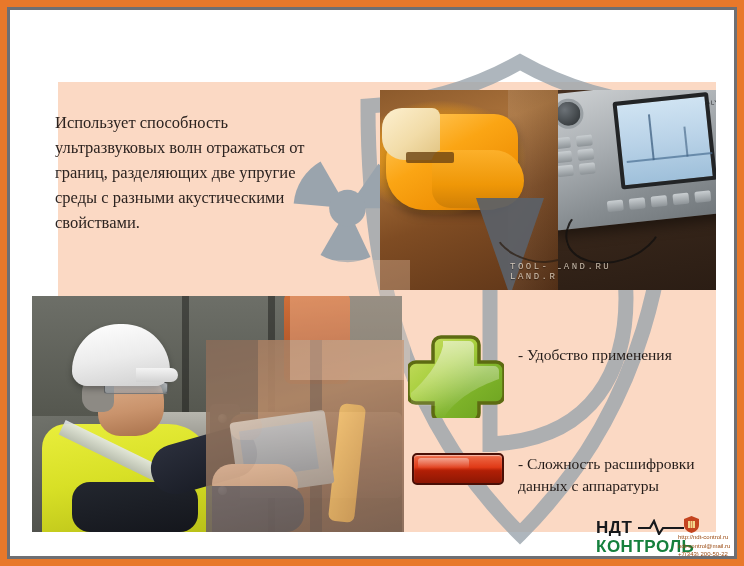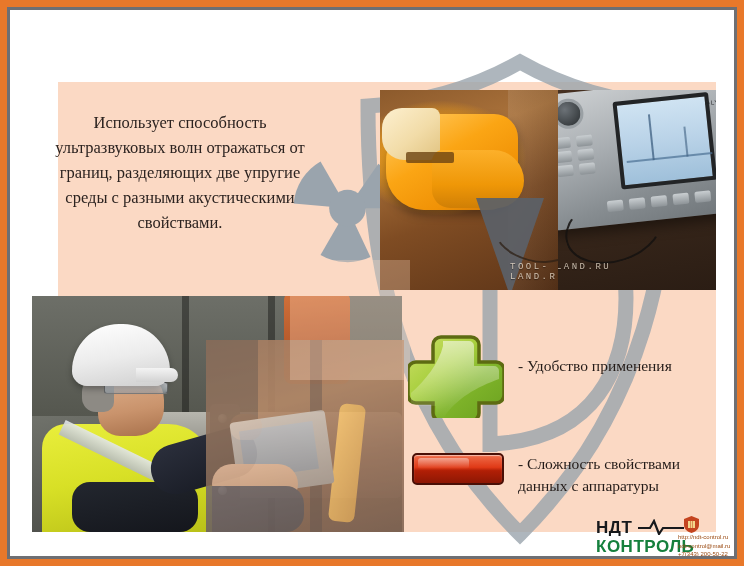--- a/index.html
+++ b/index.html
@@ -45,21 +45,21 @@
     position:absolute;left:0;top:24px;width:724px;text-align:center;
     font-family:"Liberation Serif",serif;
     font-size:38px;line-height:44px;color:#0c0c0c;letter-spacing:.4px;
     z-index:20;white-space:nowrap;
   }
 
   
   .body-text{
     position:absolute;left:45px;top:100px;width:250px;
     font-family:"Liberation Serif",serif;
-    font-size:16.5px;line-height:25px;color:#2c2320;z-index:20;text-align:center;
+    font-size:16.5px;line-height:25px;color:#2c2320;z-index:20;
   }
 
   
   .photo-glove{
     position:absolute;left:370px;top:80px;width:178px;height:200px;
     z-index:6;overflow:hidden;
     background:
       radial-gradient(ellipse 120px 80px at 34% 34%, #ffb223 0%, #f9a515 38%, rgba(200,120,20,0) 72%),
       linear-gradient(160deg,#8c5a2c 0%, #a9713a 28%, #7f4c23 58%, #5e3518 100%);
   }
@@ -278,21 +278,21 @@
     background:linear-gradient(180deg,#ef6d4a 0%,#e03a17 44%,#b11f06 56%,#8d1704 100%);
     box-shadow:inset 0 1px 1px rgba(255,255,255,.55);
   }
   .minus-mark::after{
     content:"";position:absolute;left:4px;top:3px;width:58%;height:40%;border-radius:3px;
     background:linear-gradient(180deg,rgba(255,255,255,.42),rgba(255,255,255,0));
   }
 
   
   .bullet-pro{
-    position:absolute;left:508px;top:345px;width:200px;z-index:20;
+    position:absolute;left:508px;top:334px;width:200px;z-index:20;
     font-family:"Liberation Serif",serif;font-size:15.5px;line-height:22px;color:#241c19;
   }
   .bullet-con{
     position:absolute;left:508px;top:443px;width:196px;z-index:20;
     font-family:"Liberation Serif",serif;font-size:15.5px;line-height:22px;color:#241c19;
   }
 
   
   .logo{
     position:absolute;left:586px;top:508px;width:132px;height:46px;z-index:25;
@@ -426,21 +426,21 @@
           <stop offset="100%" stop-color="#ffffff" stop-opacity="0"></stop>
         </linearGradient>
       </defs>
       <path d="M33 5 h30 a8 8 0 0 1 8 8 v17 h17 a8 8 0 0 1 8 8 v25 a8 8 0 0 1 -8 8 h-17 v10 a8 8 0 0 1 -8 8 h-30 a8 8 0 0 1 -8 -8 v-10 h-17 a8 8 0 0 1 -8 -8 v-25 a8 8 0 0 1 8 -8 h17 v-17 a8 8 0 0 1 8 -8 z" fill="url(#gplus)" stroke="#5d6b12" stroke-width="3.5"></path>
       <path d="M35 9 h26 a5 5 0 0 1 5 5 v20 h20 a5 5 0 0 1 5 5 v8 c-22 8 -44 20 -56 40 h-2 a5 5 0 0 1 -5 -5 v-8 h-20 a5 5 0 0 1 -5 -5 v-8 c14 -12 28 -30 32 -47 z" fill="url(#gplusgloss)"></path>
     </svg>
 
     <div class="minus-mark"></div>
 
     <div class="bullet-pro">- Удобство применения</div>
-    <div class="bullet-con">- Сложность свойствами данных с аппаратуры</div>
+    <div class="bullet-con">- Сложность расшифровки данных с аппаратуры</div>
 
     <div class="logo">
       <div class="logo-word1">НДТ</div>
       <svg class="logo-wave" width="46" height="16" viewBox="0 0 46 16">
         <polyline points="0,9 12,9 16,2 21,15 25,9 46,9" fill="none" stroke="#17191c" stroke-width="2.2"></polyline>
       </svg>
       <svg class="logo-crest" viewBox="0 0 15 17">
         <path d="M7.5 0 L15 3 V9 C15 13.5 11 16 7.5 17 C4 16 0 13.5 0 9 V3 Z" fill="#c4441f"></path>
         <path d="M4 5 h2 v7 h-2 z M6.5 5 h2 v7 h-2 z M9 5 h2 v7 h-2 z" fill="#f3d58a"></path>
       </svg>

